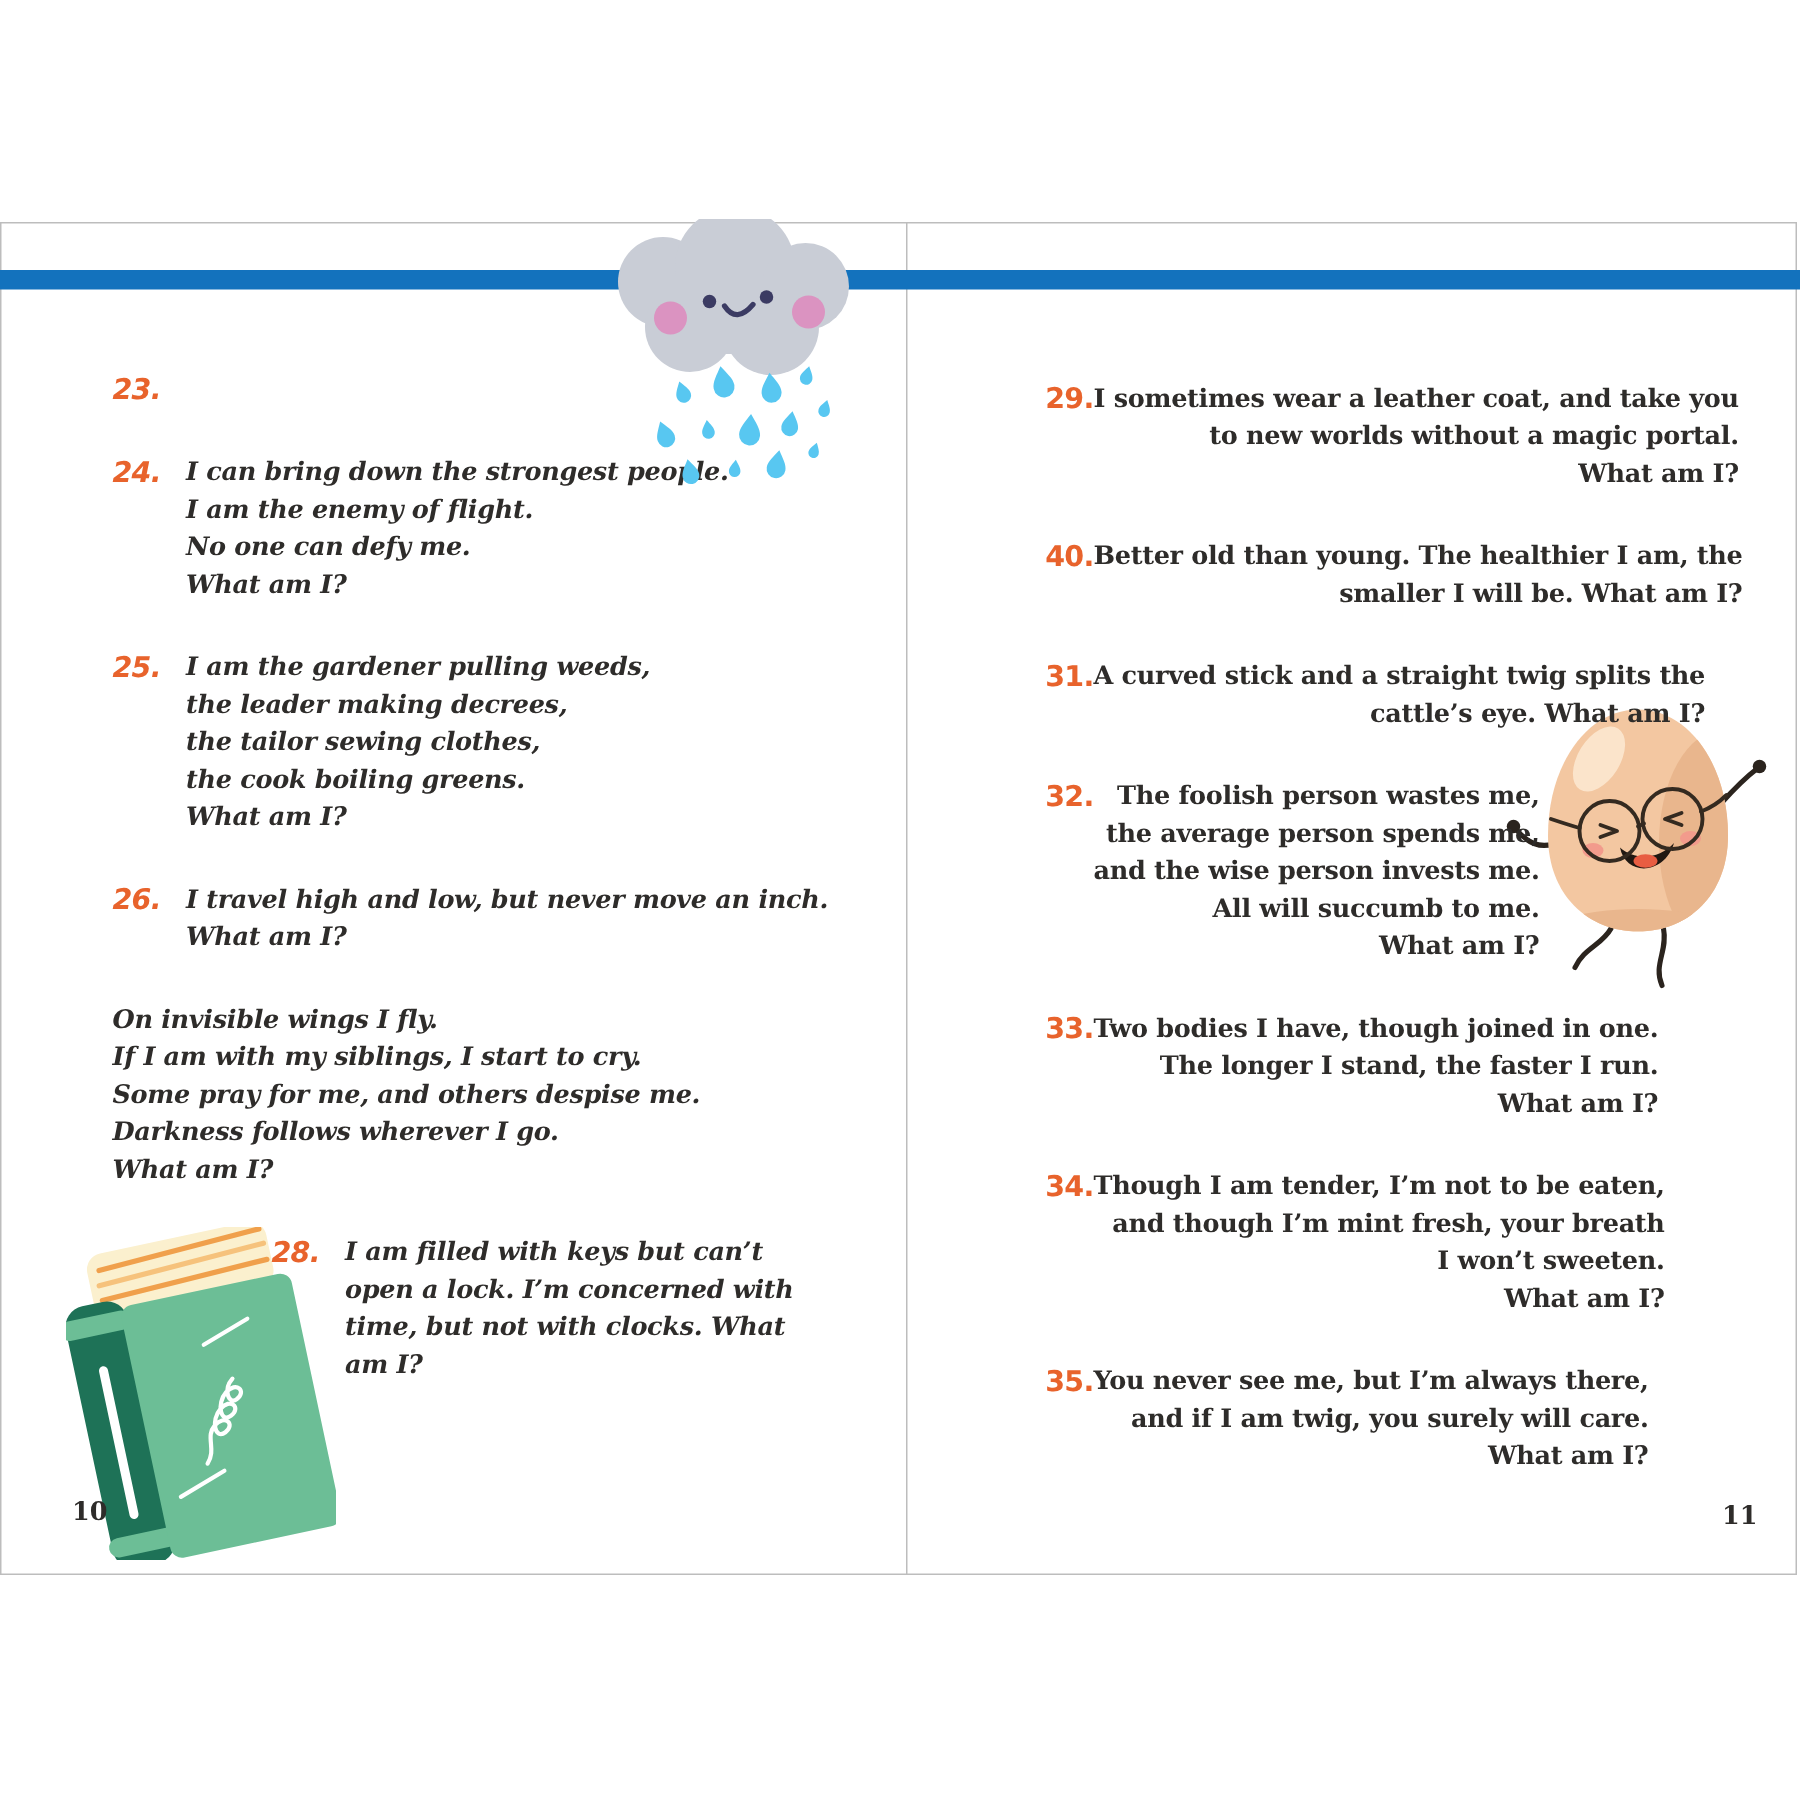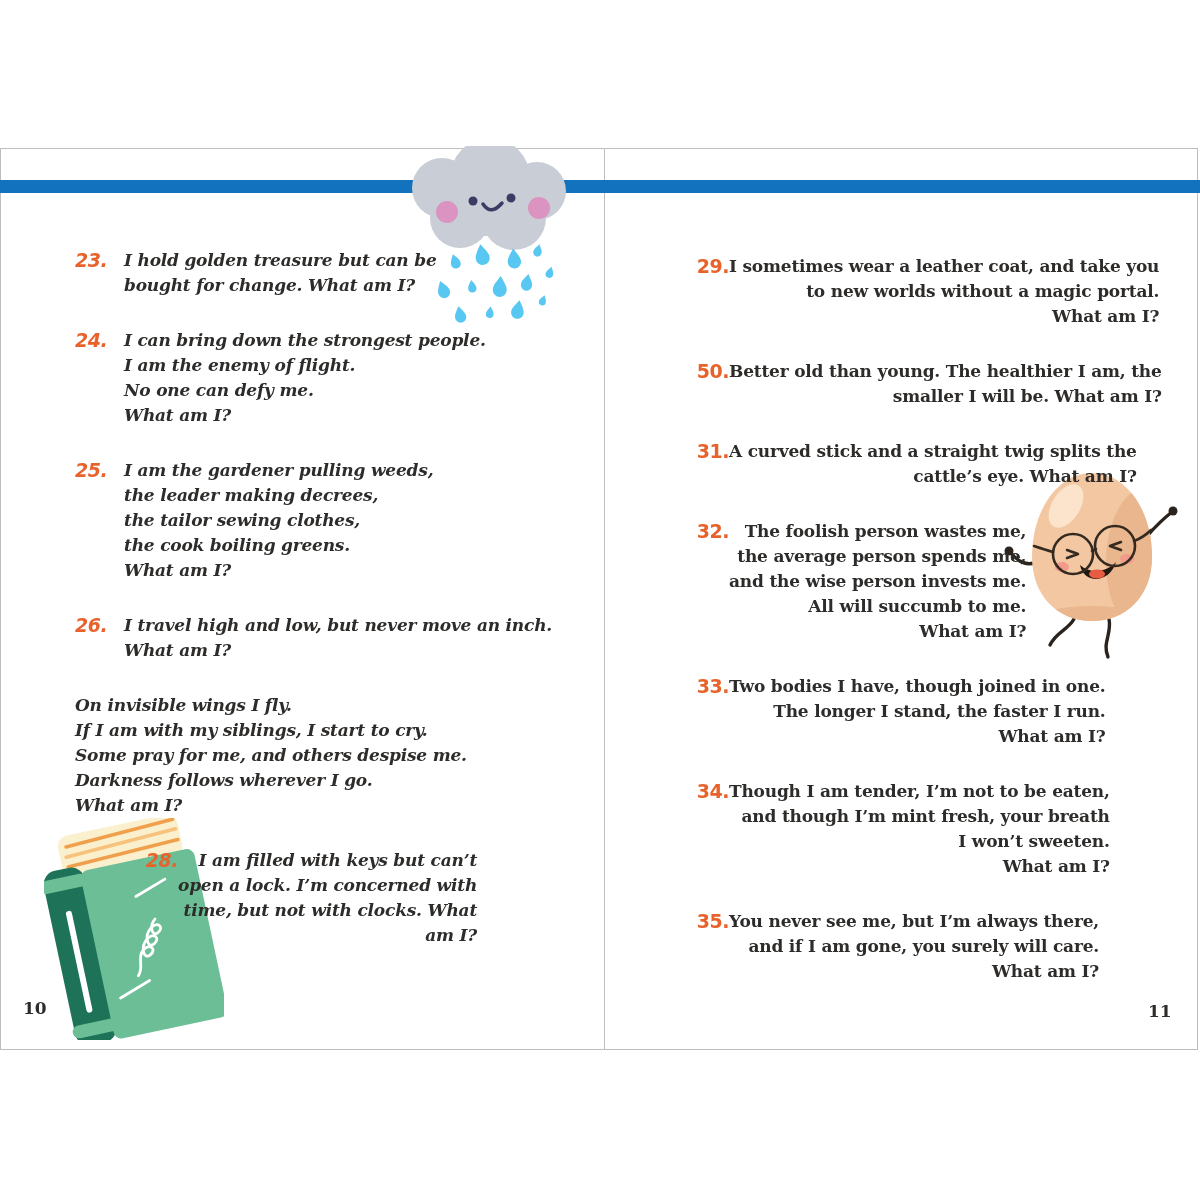--- a/index.html
+++ b/index.html
@@ -14,29 +14,29 @@
   .spread{position:absolute;left:0;top:148px;width:1198px;height:902px;
           border:1px solid var(--page-border);background:#fff;box-sizing:border-box;}
   .divider{position:absolute;left:604px;top:148px;width:1px;height:902px;
            background:var(--page-border);z-index:1;}
   .header-bar{position:absolute;left:0;top:180px;width:1200px;height:13px;
               background:var(--header-bar);z-index:2;}
   .page-col{position:absolute;top:148px;box-sizing:border-box;z-index:3;}
   .page-col.left{left:0;width:604px;padding:100px 0 0 75px;font-style:italic;}
   .page-col.right{left:605px;width:595px;padding:106px 0 0 75px;text-align:right;}
   .riddle{display:flex;margin-bottom:30px;}
-  .riddle.indented{margin-left:54px;text-align:right;}
+  .riddle.indented{margin-left:106px;}
   .riddle-number{flex:none;width:49px;
       font-family:"DejaVu Sans","Liberation Sans",sans-serif;
       font-weight:800;font-size:19px;line-height:25px;letter-spacing:-0.5px;
       color:var(--riddle-number);}
   .riddle-text{font-weight:700;font-size:17px;line-height:25px;letter-spacing:-0.2px;
       color:var(--body-text);white-space:pre-line;}
   .page-num{position:absolute;z-index:3;font-weight:700;font-size:17px;color:var(--body-text);}
-  .page-num.left{left:23px;top:998px;}
+  .page-num.left{left:48px;top:998px;}
   .page-num.right{left:1148px;top:1001px;text-align:center;}
   .illus{position:absolute;}
   .illus.cloud{left:410px;top:146px;z-index:4;}
   .illus.book{left:44px;top:818px;z-index:3;}
   .illus.egg{left:996px;top:462px;z-index:3;}
 </style>
 </head>
 <body>
 
 <div class="spread"></div>
@@ -128,22 +128,20 @@
     <path d="M57,90 C50,88 44,86 38,84"></path>
     <path d="M138,79 C146,76 151,72 155,68"></path>
     <path d="M71,88 L82,92 L71,96"></path>
     <path d="M125,80 L114,84 L125,88"></path>
   </g>
 </svg>
 
 <div class="page-col left">
   <div class="riddle">
     <span class="riddle-number">23.</span>
-    <div class="riddle-text">I hold golden treasure but can be
-bought for change. What am I?</div>
   </div>
 
   <div class="riddle">
     <span class="riddle-number">24.</span>
     <div class="riddle-text">I can bring down the strongest people.
 I am the enemy of flight.
 No one can defy me.
 What am I?</div>
   </div>
 
@@ -180,21 +178,21 @@
 </div>
 <div class="page-col right">
   <div class="riddle">
     <span class="riddle-number">29.</span>
     <div class="riddle-text">I sometimes wear a leather coat, and take you
 to new worlds without a magic portal.
 What am I?</div>
   </div>
 
   <div class="riddle">
-    <span class="riddle-number">50.</span>
+    <span class="riddle-number">40.</span>
     <div class="riddle-text">Better old than young. The healthier I am, the
 smaller I will be. What am I?</div>
   </div>
 
   <div class="riddle">
     <span class="riddle-number">31.</span>
     <div class="riddle-text">A curved stick and a straight twig splits the
 cattle’s eye. What am I?</div>
   </div>
 
@@ -218,19 +216,19 @@
     <span class="riddle-number">34.</span>
     <div class="riddle-text">Though I am tender, I’m not to be eaten,
 and though I’m mint fresh, your breath
 I won’t sweeten.
 What am I?</div>
   </div>
 
   <div class="riddle">
     <span class="riddle-number">35.</span>
     <div class="riddle-text">You never see me, but I’m always there,
-and if I am gone, you surely will care.
+and if I am twig, you surely will care.
 What am I?</div>
   </div>
 </div>
 
 <div class="page-num left">10</div>
 <div class="page-num right">11</div>
 
 </body></html>

